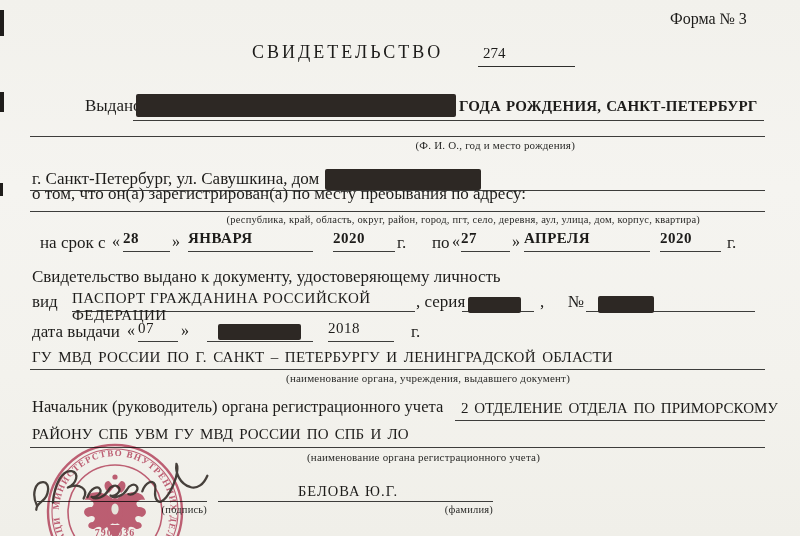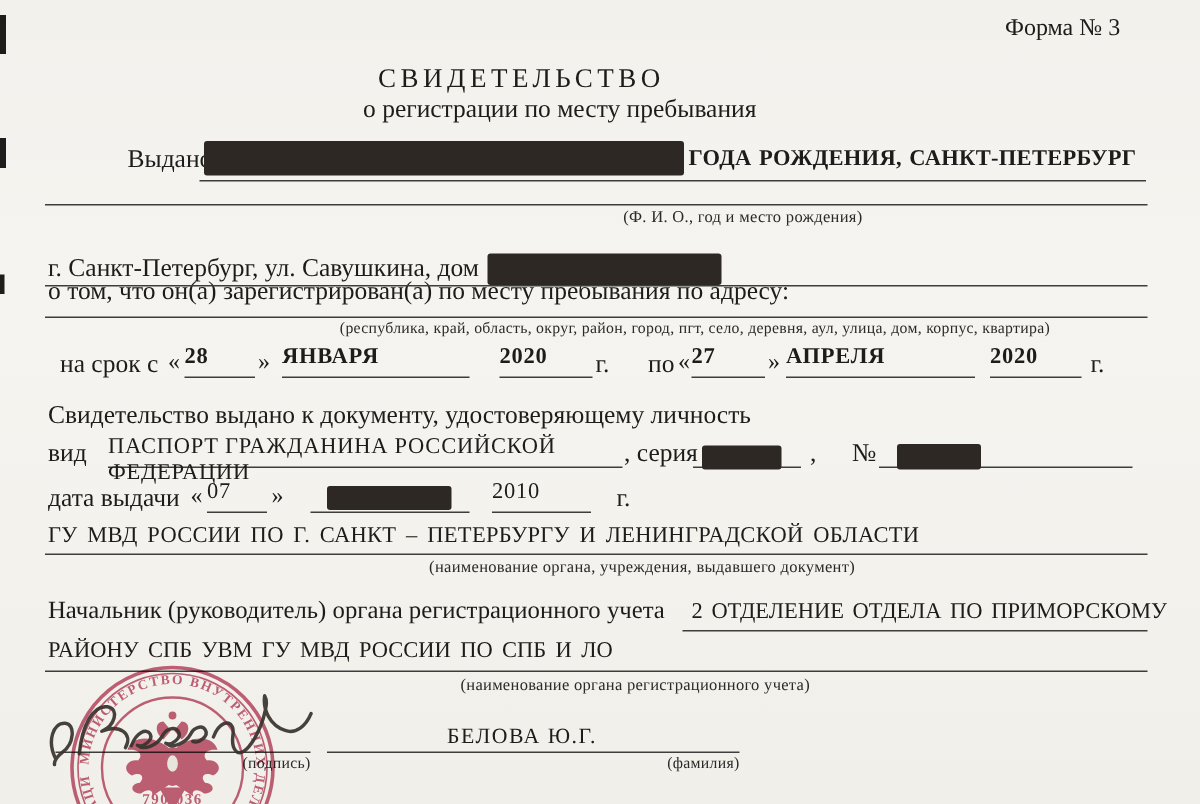--- a/index.html
+++ b/index.html
@@ -109,21 +109,21 @@
 <body>
 
 <div class="paper">
 
   <div class="artifact a1"></div>
   <div class="artifact a2"></div>
   <div class="artifact a3"></div>
 
   <div class="abs form-label">Форма № 3</div>
   <div class="abs cert-title">СВИДЕТЕЛЬСТВО</div>
-  <div class="abs cert-sub">о регистрации по месту пребывания</div>
+  <div class="abs cert-num">274</div>
 
   <div class="abs t17 issued-label">Выдано</div>
   <div class="redact redact-name"></div>
   <div class="abs issued-bold">ГОДА РОЖДЕНИЯ, САНКТ-ПЕТЕРБУРГ</div>
   <div class="rule line-issued"></div>
   <div class="rule line-fio"></div>
   <div class="abs cap fio-cap">(Ф. И. О., год и место рождения)</div>
 
   <div class="abs t17 statement">о том, что он(а) зарегистрирован(а) по месту пребывания по адресу:</div>
   <div class="abs t17 address">г. Санкт-Петербург, ул. Савушкина, дом</div>
@@ -157,21 +157,21 @@
   <div class="abs t17 num-label">№</div>
   <div class="blank b-num"></div>
   <div class="redact redact-num"></div>
 
   <div class="abs t17 date-label">дата выдачи</div>
   <div class="abs quote q5">«</div>
   <div class="blank reg b-d07">07</div>
   <div class="abs quote q6">»</div>
   <div class="blank b-month"></div>
   <div class="redact redact-month"></div>
-  <div class="blank reg b-y2018">2010</div>
+  <div class="blank reg b-y2018">2018</div>
   <div class="abs t17 g3">г.</div>
 
   <div class="abs issuer">ГУ МВД РОССИИ ПО Г. САНКТ – ПЕТЕРБУРГУ И ЛЕНИНГРАДСКОЙ ОБЛАСТИ</div>
   <div class="rule line-issuer"></div>
   <div class="abs auth-label">Начальник (руководитель) органа регистрационного учета</div>
 
   <div class="abs cap issuer-cap">(наименование органа, учреждения, выдавшего документ)</div>
   <div class="abs auth-v1">2 ОТДЕЛЕНИЕ ОТДЕЛА ПО ПРИМОРСКОМУ</div>
   <div class="rule line-auth1"></div>
   <div class="abs auth-v2">РАЙОНУ СПБ УВМ ГУ МВД РОССИИ ПО СПБ И ЛО</div>

